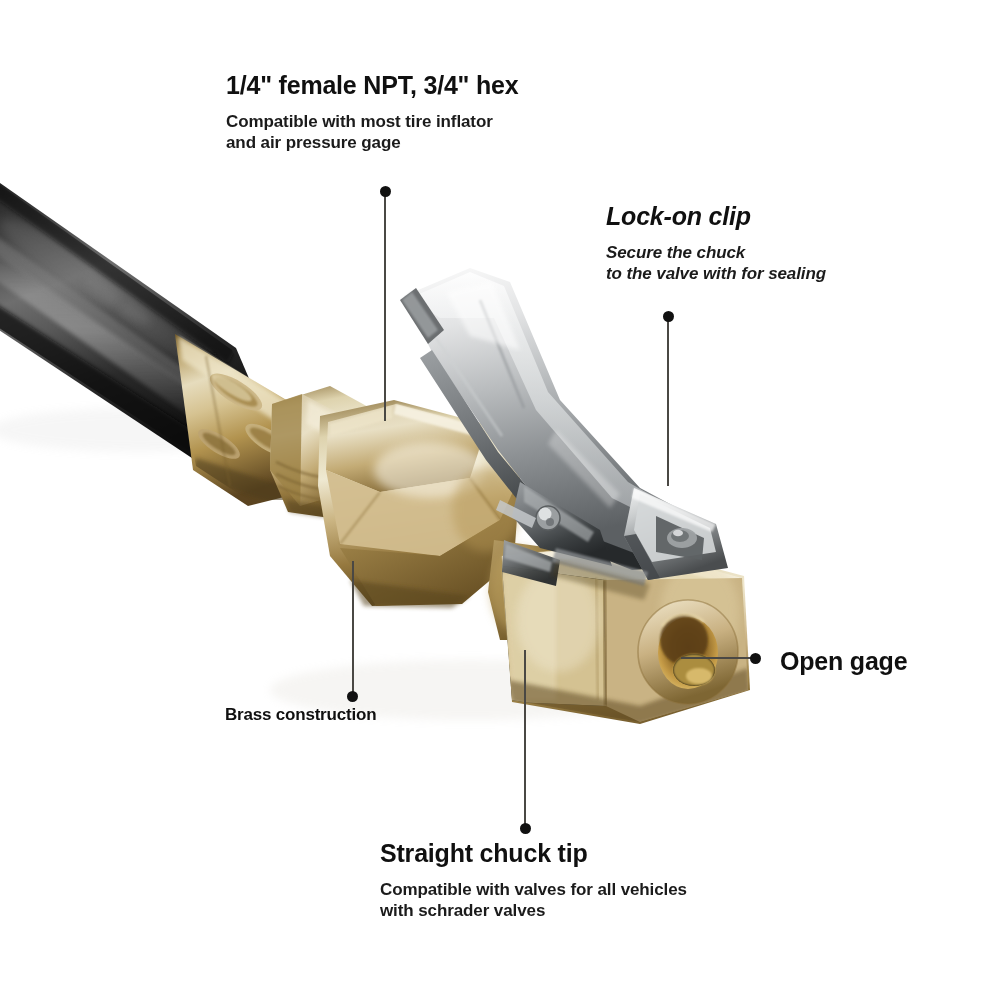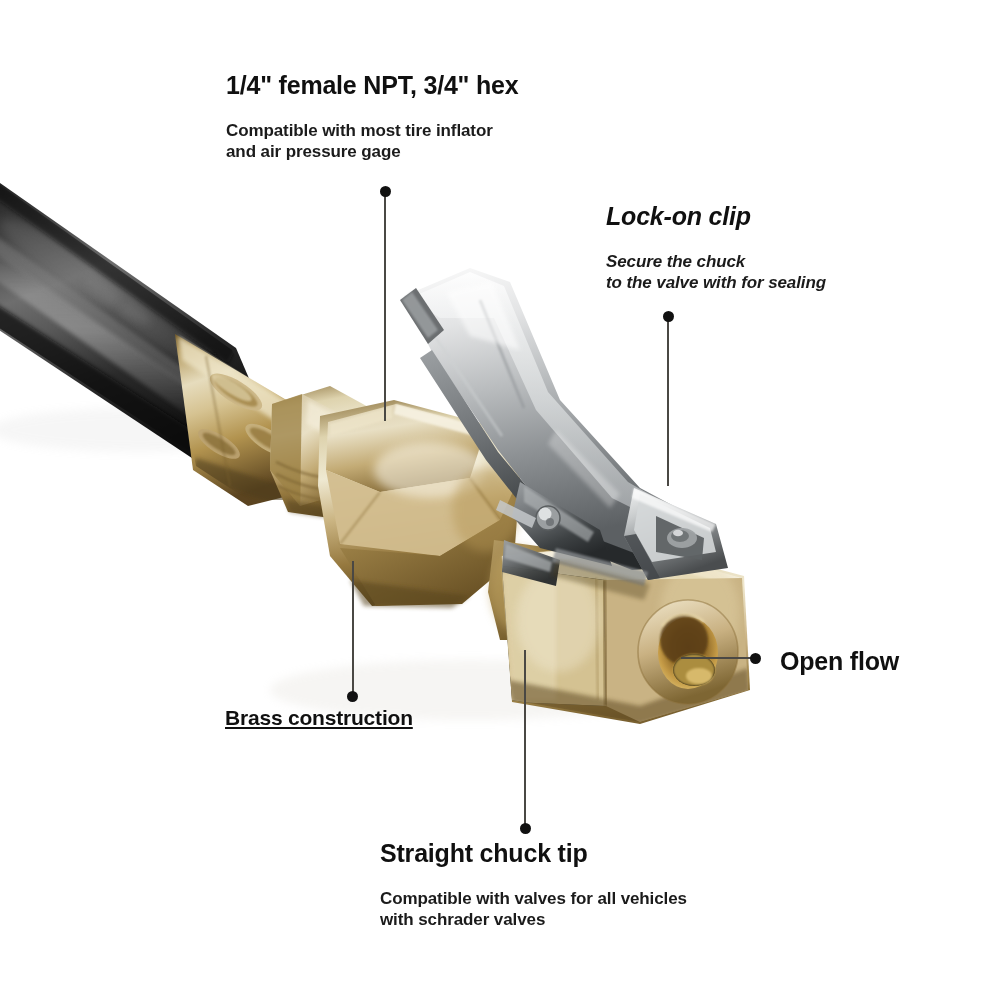--- a/index.html
+++ b/index.html
@@ -12,30 +12,30 @@
   #stage{position:relative;width:1000px;height:1000px;background:#fff;overflow:hidden;}
 
   
   .callout{position:absolute;}
   .c-title{
     font-size:25px;font-weight:700;letter-spacing:-0.2px;color:#101010;
     line-height:1.1;white-space:nowrap;
   }
   .c-sub{
     font-size:17px;font-weight:600;color:#1b1b1b;line-height:1.27;
-    margin-top:20px;white-space:pre-line;letter-spacing:-0.1px;
+    margin-top:11px;white-space:pre-line;letter-spacing:-0.1px;
   }
 
   .co-npt      {left:226px;top:72px;}
   .co-lock     {left:606px;top:203px;font-style:italic;}
   .co-open     {left:780px;top:648px;}
   .co-brass    {left:225px;top:706px;}
   .co-tip      {left:380px;top:840px;}
   .co-open .c-title{font-size:25px;}
-  .co-brass .c-title{font-size:21px;text-decoration:underline;}
+  .co-brass .c-title{font-size:17px;}
 
   
   .lead{position:absolute;background:#4a4844;}
   .lead.v{width:2px;}
   .lead.h{height:2px;}
   .dot{position:absolute;width:11px;height:11px;border-radius:50%;background:#111;}
 
   
   #art{position:absolute;left:0;top:0;width:1000px;height:1000px;}
 </style>
@@ -351,21 +351,21 @@
 and air pressure gage</div>
   </div>
 
   <div class="callout co-lock">
     <div class="c-title">Lock-on clip</div>
     <div class="c-sub">Secure the chuck
 to the valve with for sealing</div>
   </div>
 
   <div class="callout co-open">
-    <div class="c-title">Open flow</div>
+    <div class="c-title">Open gage</div>
   </div>
 
   <div class="callout co-brass">
     <div class="c-title">Brass construction</div>
   </div>
 
   <div class="callout co-tip">
     <div class="c-title">Straight chuck tip</div>
     <div class="c-sub">Compatible with valves for all vehicles
 with schrader valves</div>

